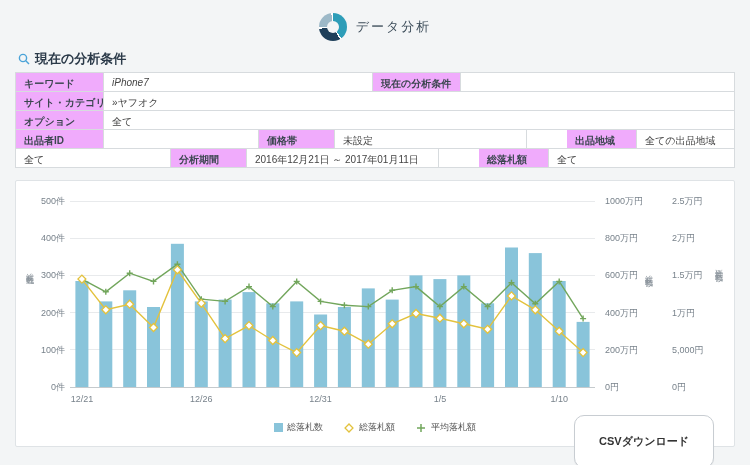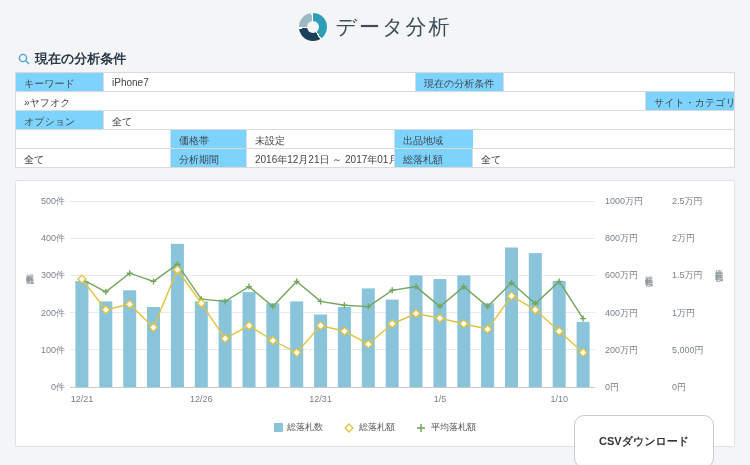--- a/index.html
+++ b/index.html
@@ -14,36 +14,36 @@
 
   
   .app-header { display:flex; align-items:center; justify-content:center; padding-top:12px; height:42px; }
   .logo { width:28px; height:28px; border-radius:50%; position:relative;
     background:conic-gradient(from 0deg,
       #2d9db8 0deg 143deg, #ffffff 143deg 150deg,
       #1e3f5a 150deg 262deg, #ffffff 262deg 269deg,
       #9db9c8 269deg 353deg, #ffffff 353deg 360deg);
   }
   .logo-hole { position:absolute; left:8px; top:8px; width:12px; height:12px; background:#f3f5f6; border-radius:50%; }
-  .app-title { font-size:21px; font-weight:500; color:#3d4d5a; margin-left:9px; letter-spacing:2px; }
+  .app-title { font-size:13px; font-weight:500; color:#3d4d5a; margin-left:9px; letter-spacing:2px; }
 
   
   .section-title { display:flex; align-items:center; margin:8px 0 4px 18px; }
   .section-title svg { margin-right:5px; }
   .section-title span { font-size:13px; font-weight:bold; color:#2b3a49; }
 
   
   .cond-table { margin:0 15px; border:1px solid #d7dbde; border-bottom:none; background:#fff; font-size:10px; }
   .row { display:flex; border-bottom:1px solid #d7dbde; height:19px; }
   .cell { padding:4px 8px 0 8px; border-right:1px solid #d7dbde; overflow:hidden; white-space:nowrap; }
   .cell:last-child { border-right:none; }
-  .label { background:#7dd3fc; font-weight:normal; color:#3c4650; }
+  .label { background:#f0abfc; font-weight:bold; color:#3c4650; }
   .value { background:#fff; color:#444; }
-  .w88 { width:88px; } .w267 { width:312px; } .w155 { width:155px; }
-  .w72 { width:76px; } .w160 { width:148px; } .w70 { width:78px; }
+  .w88 { width:88px; } .w267 { width:269px;font-style:italic; } .w155 { width:155px; }
+  .w72 { width:76px; } .w160 { width:192px; } .w70 { width:70px;margin-left:40px; }
   .flex1 { flex:1; }
 
   
   .chart-card { position:absolute; left:15px; top:180px; width:720px; height:267px;
     background:#fff; border:1px solid #dfe3e6; border-radius:2px; padding:8px 4px 0 4px; }
   .chart-wrap { position:relative; }
   svg text.tick { font-size:9px; fill:#78828b; font-family:"Liberation Sans","DejaVu Sans",sans-serif; }
   .vlabel { position:absolute; writing-mode:vertical-rl; text-orientation:upright;
     font-size:8px; color:#8a939b; letter-spacing:1px; }
   .chart-footer { position:relative; height:32px; }
@@ -76,32 +76,34 @@
   </div>
 
   <div class="cond-table">
     <div class="row">
       <div class="cell label w88">キーワード</div>
       <div class="cell value w267">iPhone7</div>
       <div class="cell label w88">現在の分析条件</div>
       <div class="cell value flex1"></div>
     </div>
     <div class="row">
+      <div class="cell label w88">サイト・カテゴリ</div>
       <div class="cell value flex1">»ヤフオク</div>
-      <div class="cell label w88">サイト・カテゴリ</div>
     </div>
     <div class="row">
       <div class="cell label w88">オプション</div>
       <div class="cell value flex1">全て</div>
     </div>
     <div class="row">
+      <div class="cell label w88">出品者ID</div>
       <div class="cell value w155"></div>
       <div class="cell label w72">価格帯</div>
       <div class="cell value w160">未設定</div>
       <div class="cell label w70">出品地域</div>
+      <div class="cell value flex1">全ての出品地域</div>
     </div>
     <div class="row">
       <div class="cell value w155">全て</div>
       <div class="cell label w72">分析期間</div>
       <div class="cell value w160">2016年12月21日 ～ 2017年01月11日</div>
       <div class="cell label w70">総落札額</div>
       <div class="cell value flex1">全て</div>
     </div>
   </div>
 

